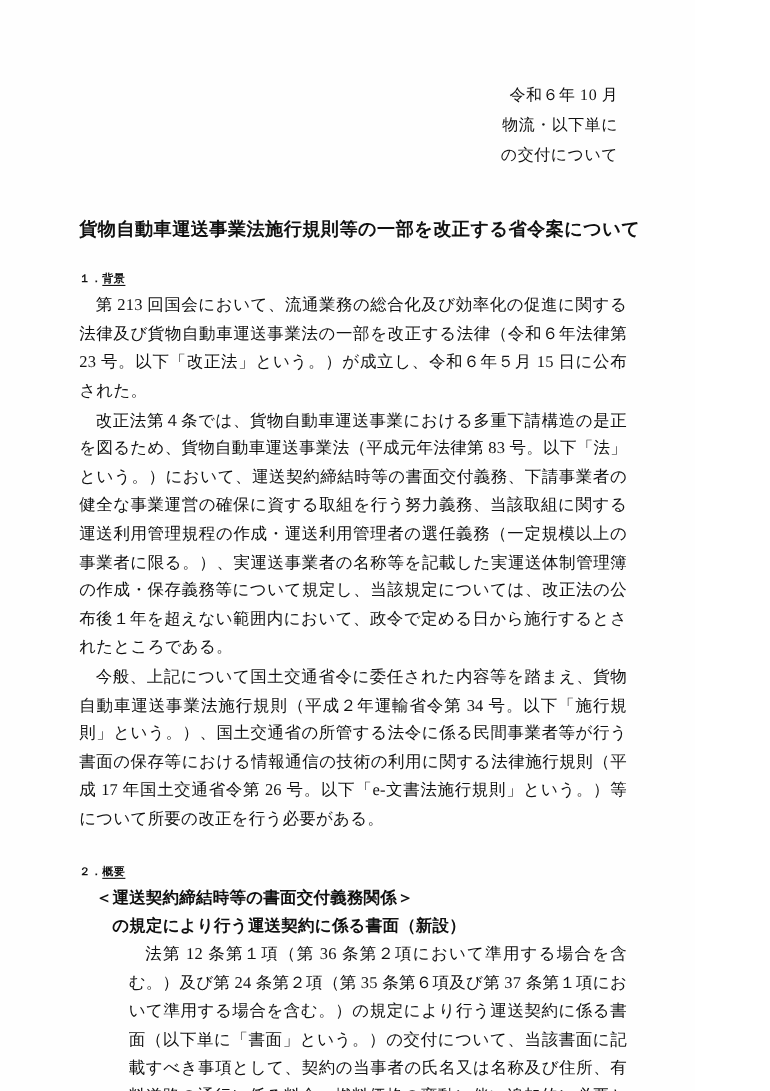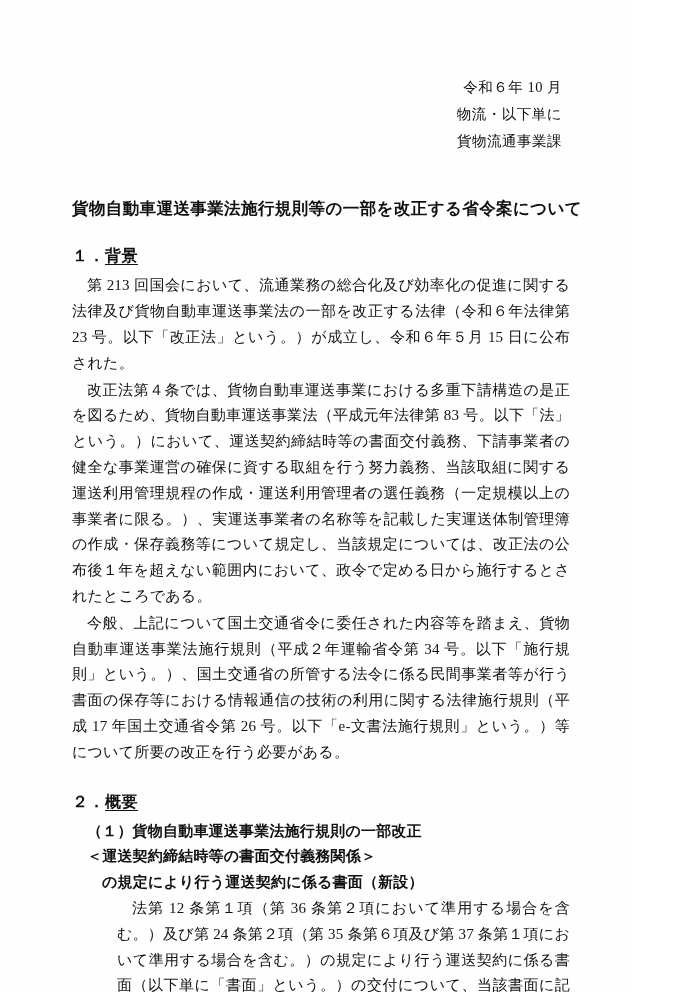--- a/index.html
+++ b/index.html
@@ -37,21 +37,21 @@
     text-align: right;
     font-size: 16.5px;
     font-weight: bold;
     letter-spacing: 0.4px;
     white-space: nowrap;
   }
   .section {
     margin-top: 26px;
   }
   .section-heading {
-    font-size: 16px;
+    font-size: 10px;
     font-weight: bold;
     letter-spacing: 0.5px;
     margin-bottom: 6px;
   }
   .section-heading .underline {
     text-decoration: underline;
     text-underline-offset: 3px;
   }
   .para {
     font-size: 15px;
@@ -84,38 +84,37 @@
   }
 </style>
 </head>
 <body>
 
 <div class="page">
 
   <div class="header-block">
     <span class="header-line">令和６年 10 月</span>
     <span class="header-line">物流・以下単に</span>
-    <span class="header-line">貨物流通事業課</span>
+    <span class="header-line">の交付について</span>
   </div>
 
   <div class="doc-title">貨物自動車運送事業法施行規則等の一部を改正する省令案について</div>
 
   <div class="section">
     <div class="section-heading">
       <span>１．</span><span class="underline">背景</span>
     </div>
     <p class="para">第 213 回国会において、流通業務の総合化及び効率化の促進に関する法律及び貨物自動車運送事業法の一部を改正する法律（令和６年法律第 23 号。以下「改正法」という。）が成立し、令和６年５月 15 日に公布された。</p>
     <p class="para">改正法第４条では、貨物自動車運送事業における多重下請構造の是正を図るため、貨物自動車運送事業法（平成元年法律第 83 号。以下「法」という。）において、運送契約締結時等の書面交付義務、下請事業者の健全な事業運営の確保に資する取組を行う努力義務、当該取組に関する運送利用管理規程の作成・運送利用管理者の選任義務（一定規模以上の事業者に限る。）、実運送事業者の名称等を記載した実運送体制管理簿の作成・保存義務等について規定し、当該規定については、改正法の公布後１年を超えない範囲内において、政令で定める日から施行するとされたところである。</p>
     <p class="para">今般、上記について国土交通省令に委任された内容等を踏まえ、貨物自動車運送事業法施行規則（平成２年運輸省令第 34 号。以下「施行規則」という。）、国土交通省の所管する法令に係る民間事業者等が行う書面の保存等における情報通信の技術の利用に関する法律施行規則（平成 17 年国土交通省令第 26 号。以下「e-文書法施行規則」という。）等について所要の改正を行う必要がある。</p>
   </div>
 
   <div class="section">
     <div class="section-heading">
       <span>２．</span><span class="underline">概要</span>
     </div>
-    <div class="sub-heading lvl1">（１）貨物自動車運送事業法施行規則の一部改正</div>
     <div class="sub-heading lvl2">＜運送契約締結時等の書面交付義務関係＞</div>
     <div class="sub-heading lvl3">の規定により行う運送契約に係る書面（新設）</div>
     <p class="para deep">法第 12 条第１項（第 36 条第２項において準用する場合を含む。）及び第 24 条第２項（第 35 条第６項及び第 37 条第１項において準用する場合を含む。）の規定により行う運送契約に係る書面（以下単に「書面」という。）の交付について、当該書面に記載すべき事項として、契約の当事者の氏名又は名称及び住所、有料道路の通行に係る料金・燃料価格の変動に伴い追加的に必要となる燃料費に係る料金（いわゆる燃料サーチャージ）その他の特別に生ずる費用に係る料金、運賃及び料金の支払の方法、書面を交付した年月日を定めるとともに、当該交付義務の例外事由として、災害その他緊急やむを得ない場合を定める。</p>
 
   </div>
 
 </div>
 
 </body></html>

